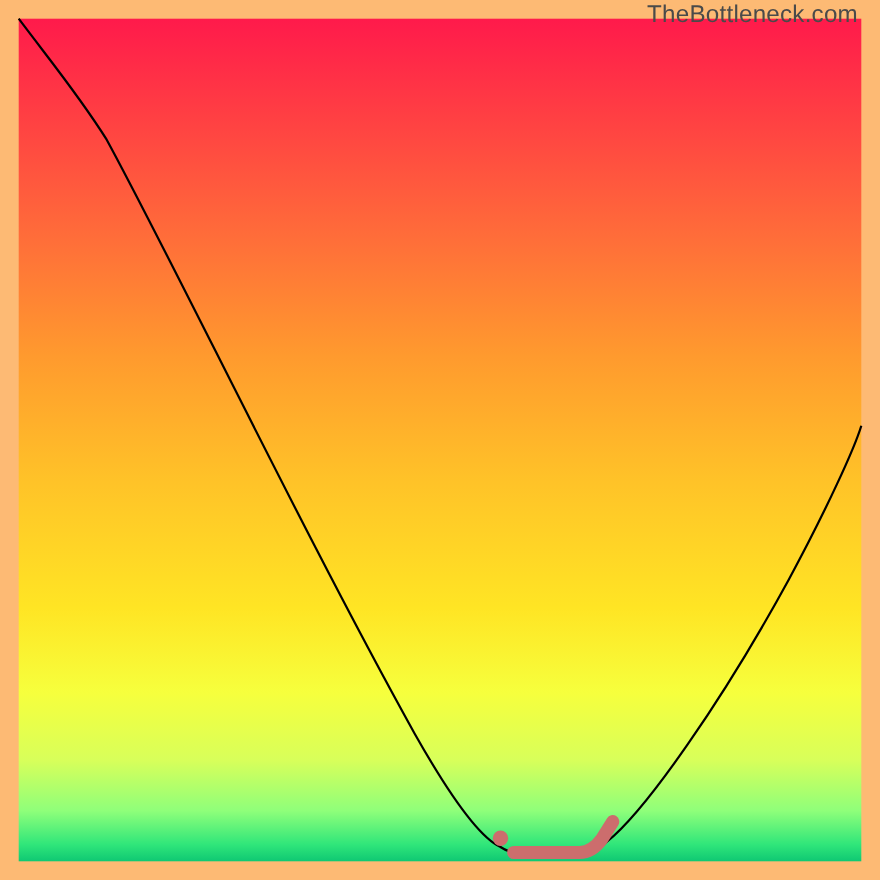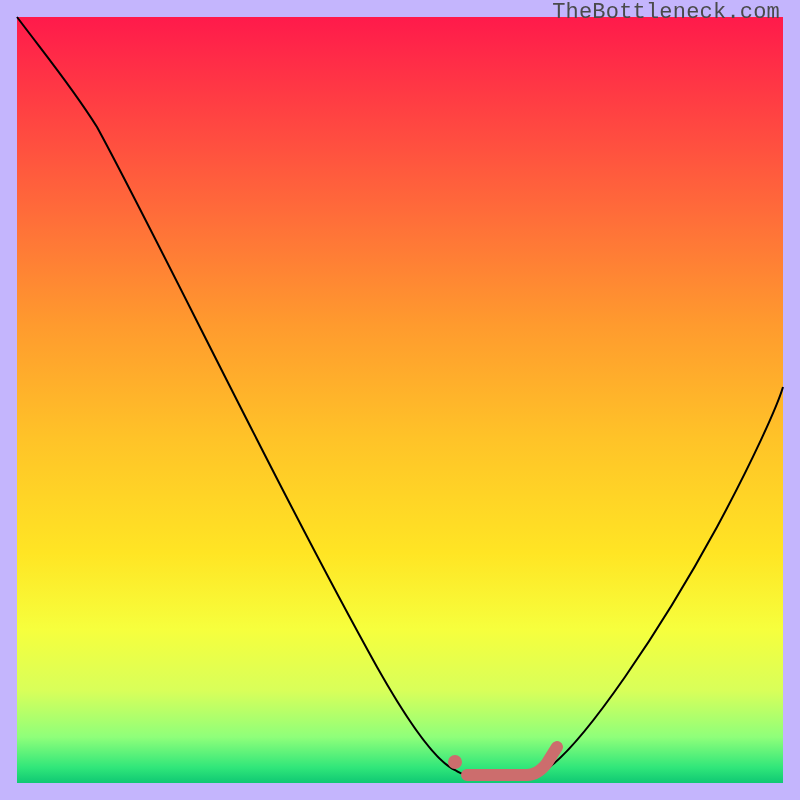--- a/index.html
+++ b/index.html
@@ -8,22 +8,21 @@
     width: 800px;
     height: 800px;
     background: #000;
     font-family: Arial, Helvetica, sans-serif;
     overflow: hidden;
   }
   .stage {
     position: relative;
     width: 800px;
     height: 800px;
-    background: #c4b5fd;
-    font-family: Liberation Mono, monospace;
+    background: #fdba74;
   }
   .plot-area {
     position: absolute;
     left: 17px;
     top: 17px;
     width: 766px;
     height: 766px;
     
     background: linear-gradient(
       to bottom,

